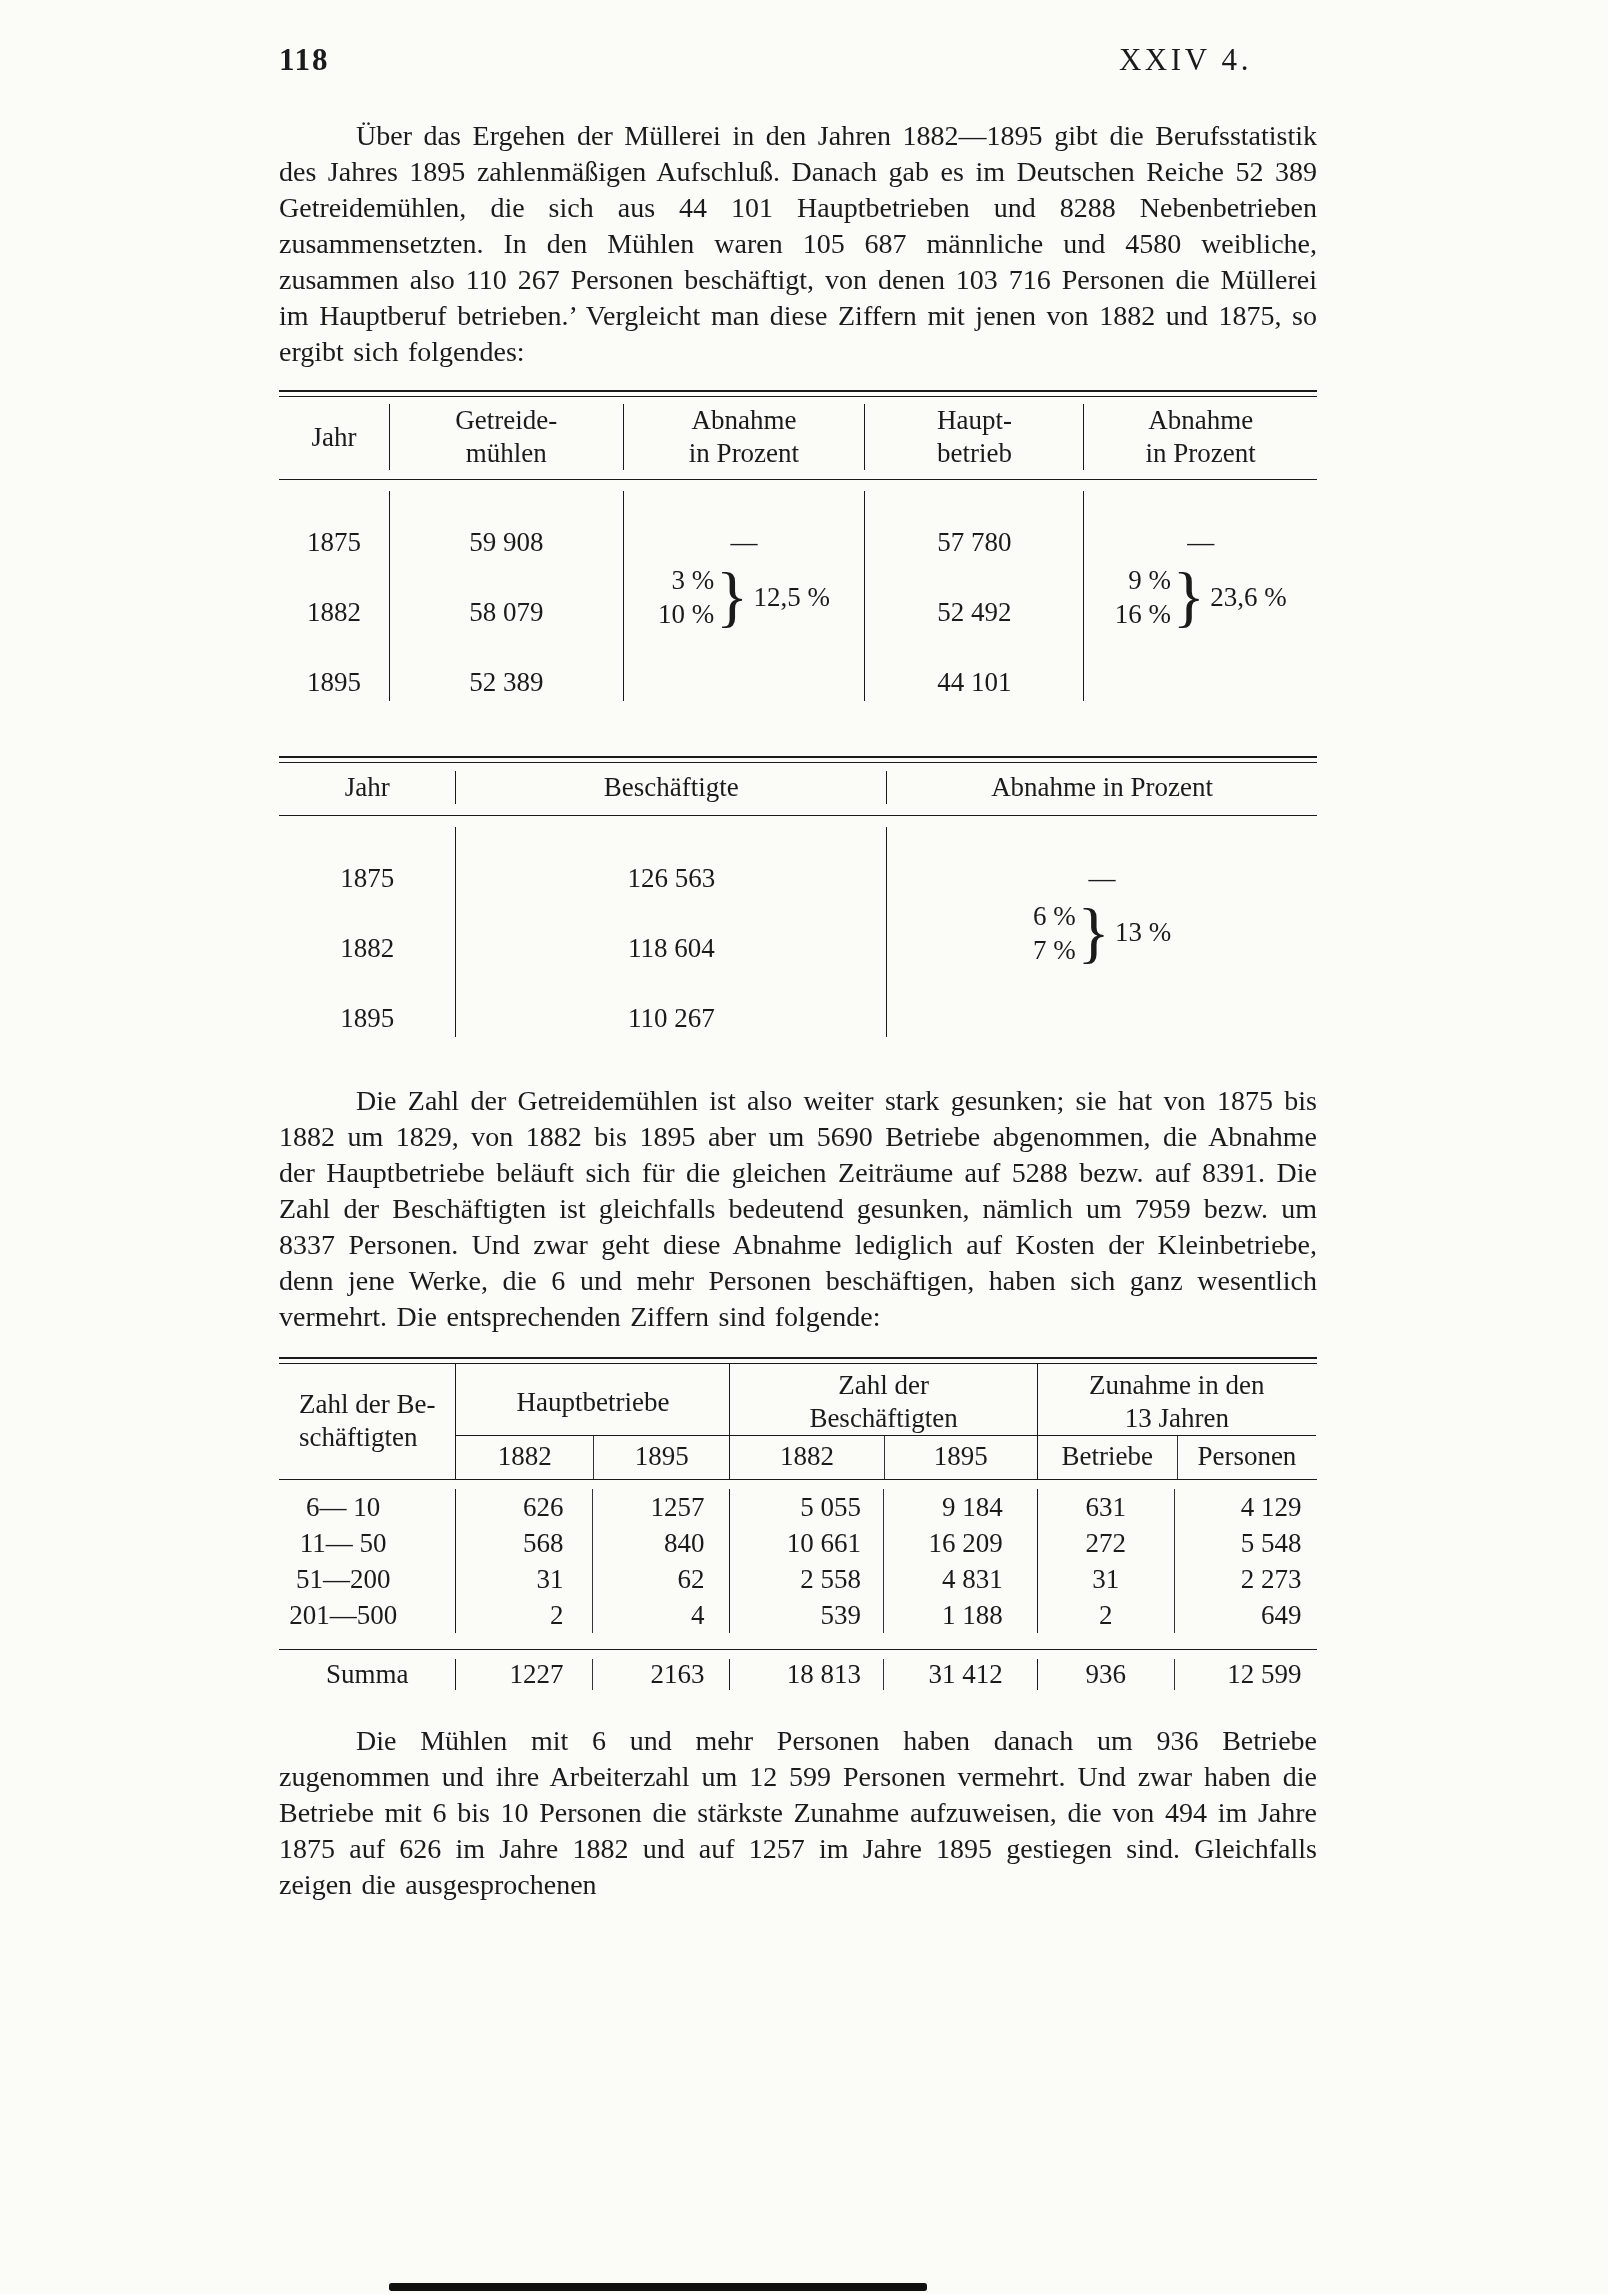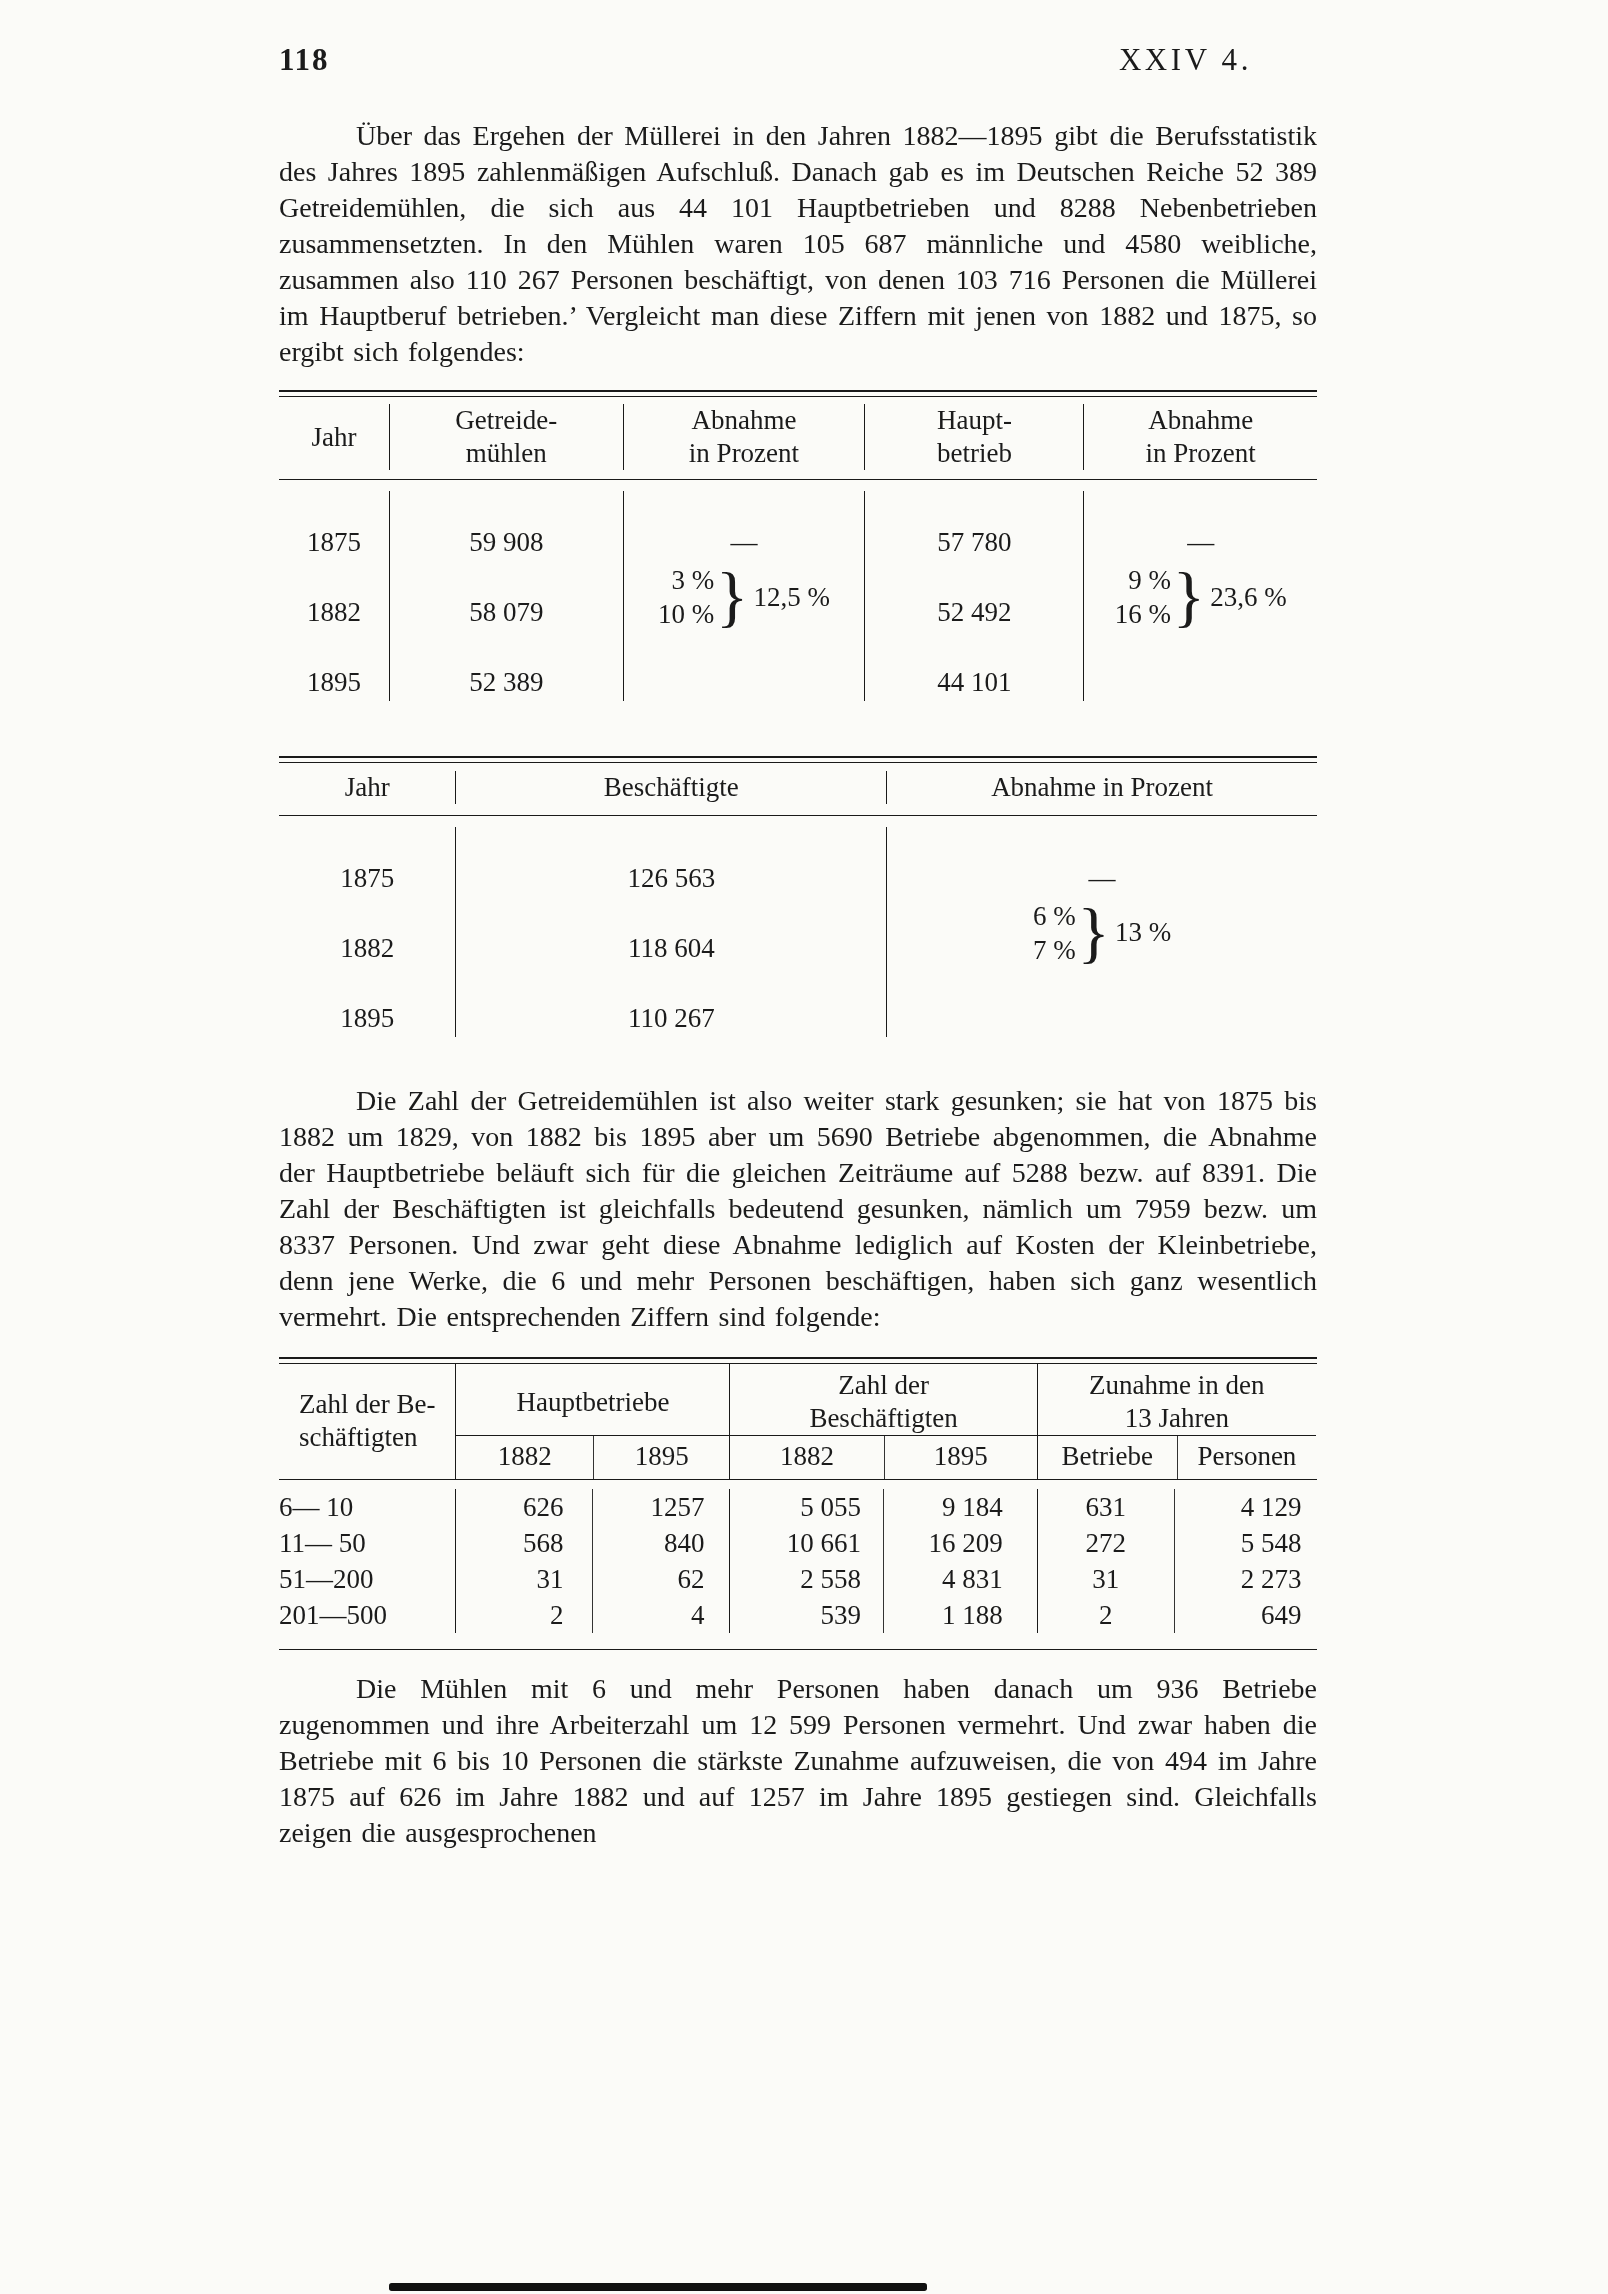--- a/index.html
+++ b/index.html
@@ -64,21 +64,21 @@
   .g2 { width: 26.4%; } .g3 { width: 29.6%; } .g4 { width: 26.9%; }
   .g-title { flex: 1; display: flex; flex-direction: column; align-items: center; justify-content: center; padding-top: 5.4px; text-align: center; }
   .g-rule { border-top: 1.4px solid #1a1a1a; }
   .g-sub { display: flex; }
   .gs { width: 50%; text-align: center; padding: 3.6px 0 6.3px; }
 
   .t3-body { padding: 9px 0 16.3px; }
   .t3r, .t3-summa { font-size: 27px; }
   .t3r > div { line-height: 36px; }
   .t3-summa { padding: 8.1px 0 12.7px; }
-  .c-klasse { width: 17%; text-align: left; padding-right: 48px; }
+  .c-klasse { width: 17%; text-align: center; padding-right: 48px; }
   .c-h1882 { width: 13.2%; text-align: right; padding-right: 29px; }
   .c-h1895 { width: 13.2%; text-align: right; padding-right: 25px; }
   .c-b1882 { width: 14.8%; text-align: right; padding-right: 22px; }
   .c-b1895 { width: 14.8%; text-align: right; padding-right: 34px; }
   .c-zb   { width: 13.2%; text-align: center; }
   .c-zp   { width: 13.7%; text-align: right; padding-right: 14.5px; }
   .t3-summa .c-klasse { text-align: center; padding-right: 0; }
 
   .scan-artifact { position: absolute; left: 389px; bottom: 2.7px; width: 538px; height: 8.1px; background: #101010; border-radius: 2.7px; }
 </style>
@@ -270,20 +270,29 @@
           <div class="c-h1882 vb">2</div>
           <div class="c-h1895 vbt">4</div>
           <div class="c-b1882 vb">539</div>
           <div class="c-b1895 vbt">1&nbsp;188</div>
           <div class="c-zb vb">2</div>
           <div class="c-zp vbt">649</div>
         </div>
       </div>
 
       <div class="hrule"></div>
+      <div class="t-row t3-summa">
+        <div class="c-klasse">Summa</div>
+        <div class="c-h1882 vb">1227</div>
+        <div class="c-h1895 vbt">2163</div>
+        <div class="c-b1882 vb">18&nbsp;813</div>
+        <div class="c-b1895 vbt">31&nbsp;412</div>
+        <div class="c-zb vb">936</div>
+        <div class="c-zp vbt">12&nbsp;599</div>
+      </div>
     </div>
 
     <p class="para p3">Die Mühlen mit 6 und mehr Personen haben danach um 936 Betriebe zugenommen und ihre Arbeiterzahl um 12&nbsp;599 Personen vermehrt. Und zwar haben die Betriebe mit 6 bis 10 Personen die stärkste Zunahme aufzuweisen, die von 494 im Jahre 1875 auf 626 im Jahre 1882 und auf 1257 im Jahre 1895 gestiegen sind. Gleichfalls zeigen die ausgesprochenen</p>
 
   </div>
 
   <div class="scan-artifact"></div>
 </div>
 
 

